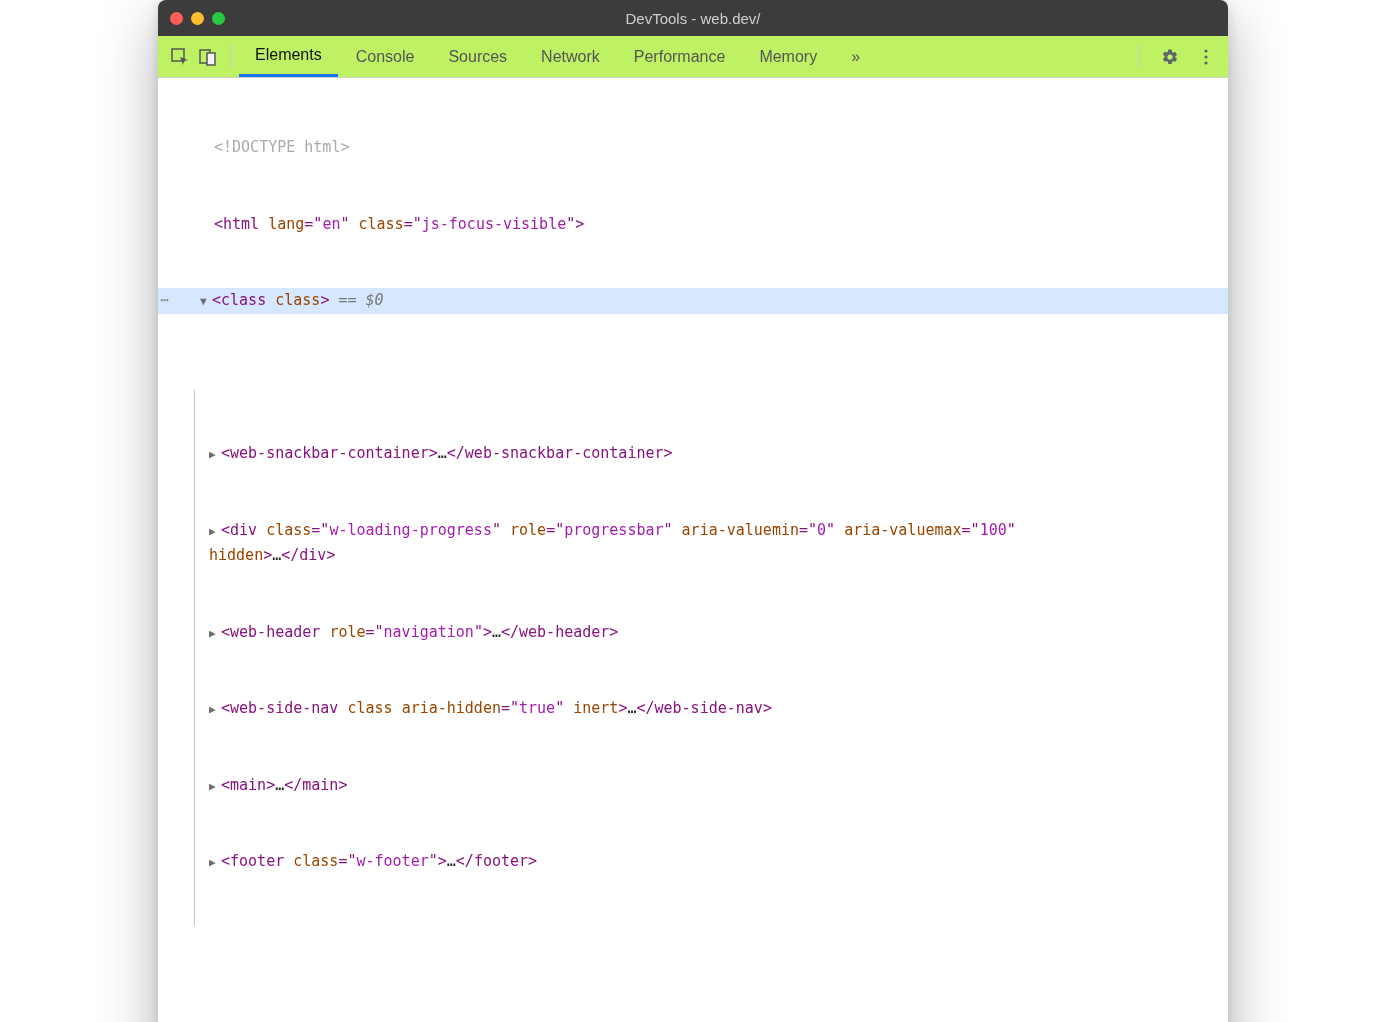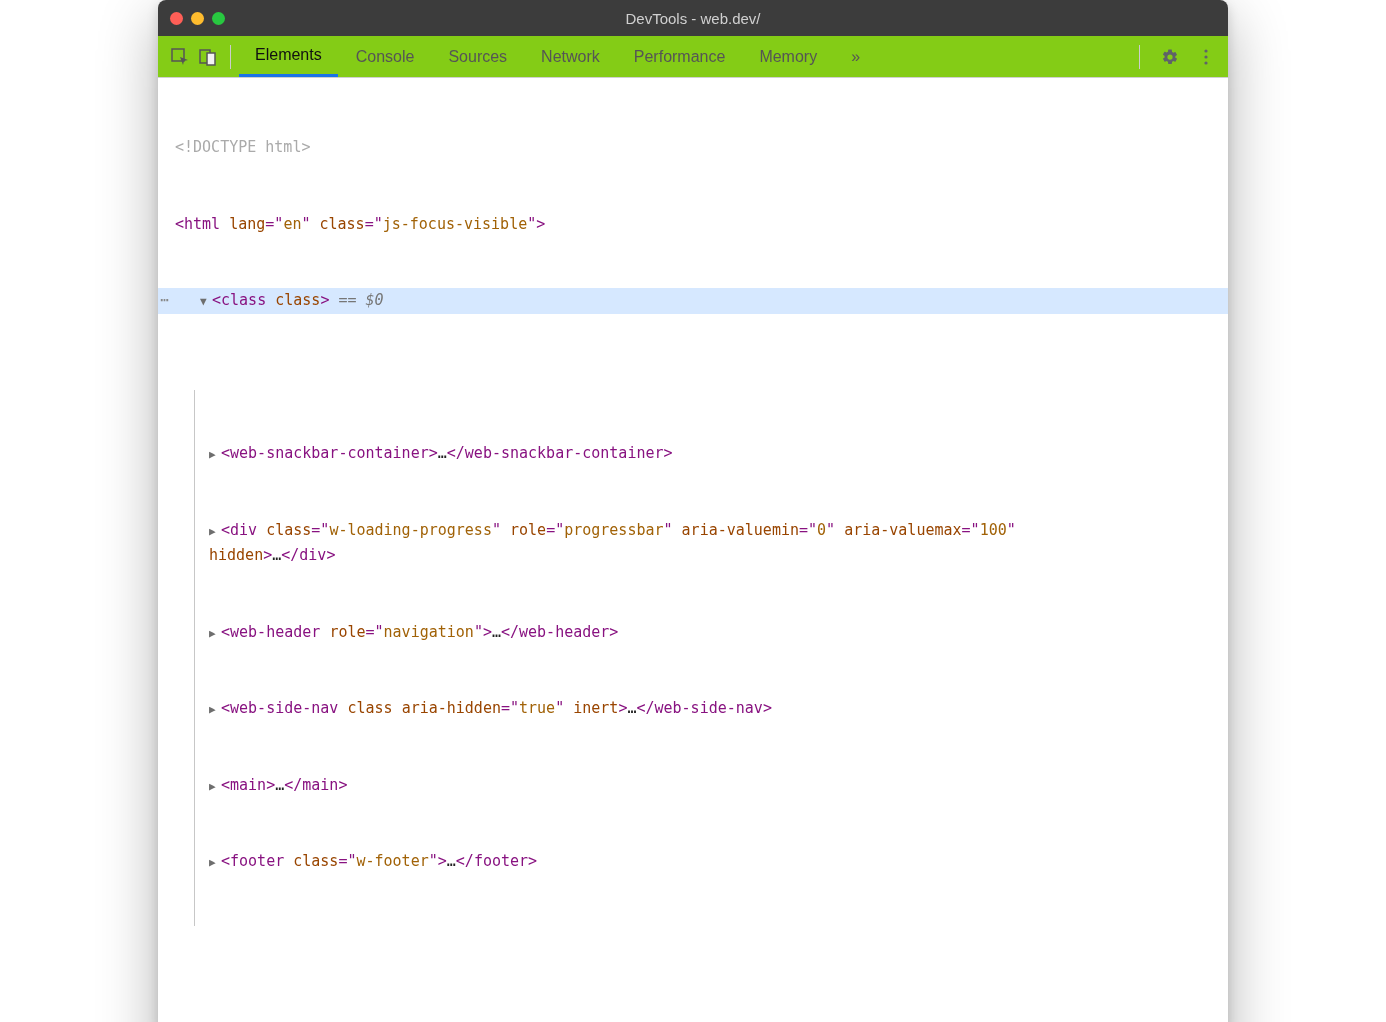--- a/index.html
+++ b/index.html
@@ -33,21 +33,21 @@
   .tl-min     { background: #febc2e; }
   .tl-max     { background: #28c840; }
   .window-title {
     position: absolute; left: 0; right: 0; text-align: center;
     color: #d0d0d0; font-size: 15px; pointer-events: none;
   }
 
   
   .toolbar {
     height: 42px;
-    background: #84cc16;
+    background: #bef264;
     border-bottom: 1px solid #d0d0d0;
     display: flex;
     align-items: center;
     padding: 0 8px;
     font-size: 16px;
     color: #333;
   }
   .toolbar .icon-btn {
     width: 28px; height: 28px; display: flex; align-items: center; justify-content: center;
     color: #555;
@@ -80,27 +80,27 @@
     white-space: pre;
   }
   .row { padding: 0 10px; }
   .row.selected {
     background: #d6e8ff;
     position: relative;
   }
   .ellipsis-dots {
     position: absolute; left: 0; top: 0; color: #888; padding-left: 2px;
   }
-  .indent1 { padding-left: 17px; }
+  .indent1 { padding-left: 17px; margin-left: 39px; }
   .indent2 { padding-left: 42px; }
 
   .tri { color: #6e6e6e; display: inline-block; width: 12px; font-size: 11px;}
   .tag  { color: #881280; }
   .attr-name { color: #994500; }
-  .attr-val  { color: #a16207; }
+  .attr-val  { color: #a21caf; }
   .punct { color: #881280; }
   .gray  { color: #aaa; }
   .dots  { color: #222; }
   .sel-marker { color: #767676; font-style: italic; }
 
   .child-guide {
     border-left: 1px solid #c7c7c7;
     margin-left: 36px;
     padding-left: 14px;
   }

